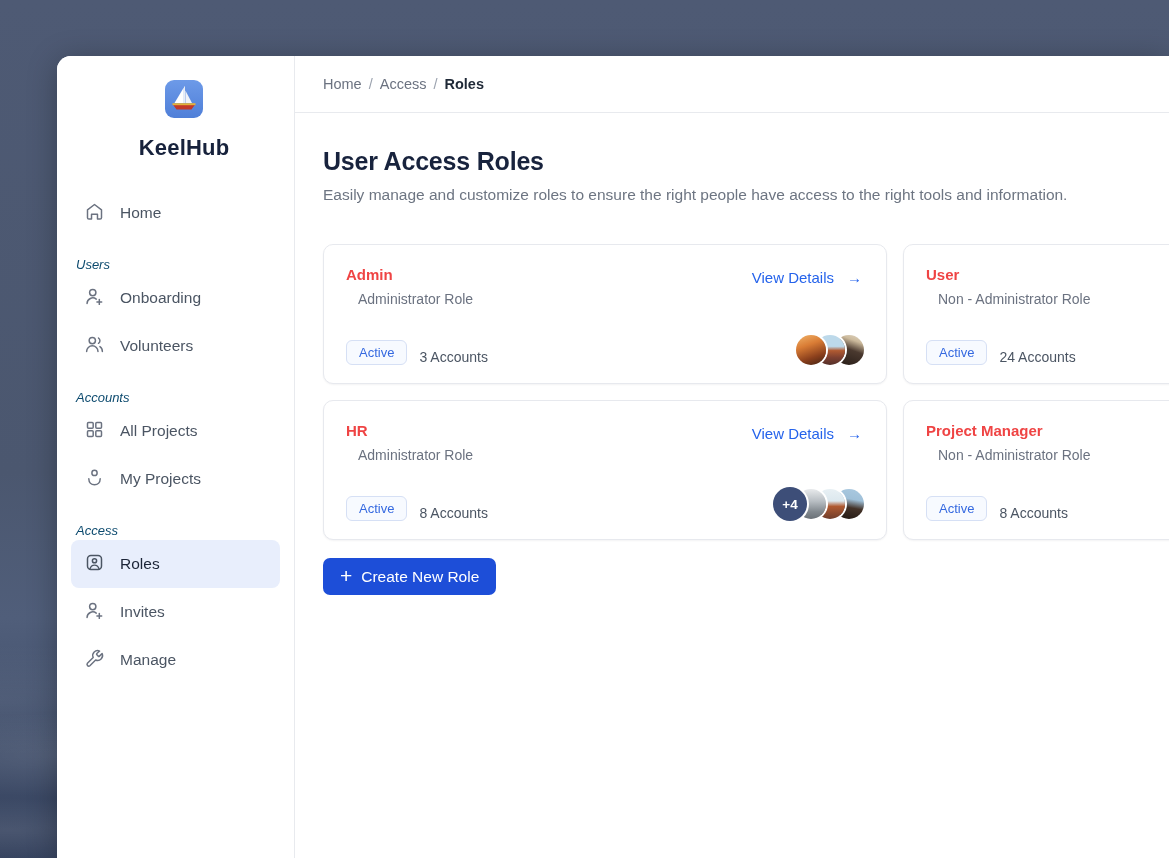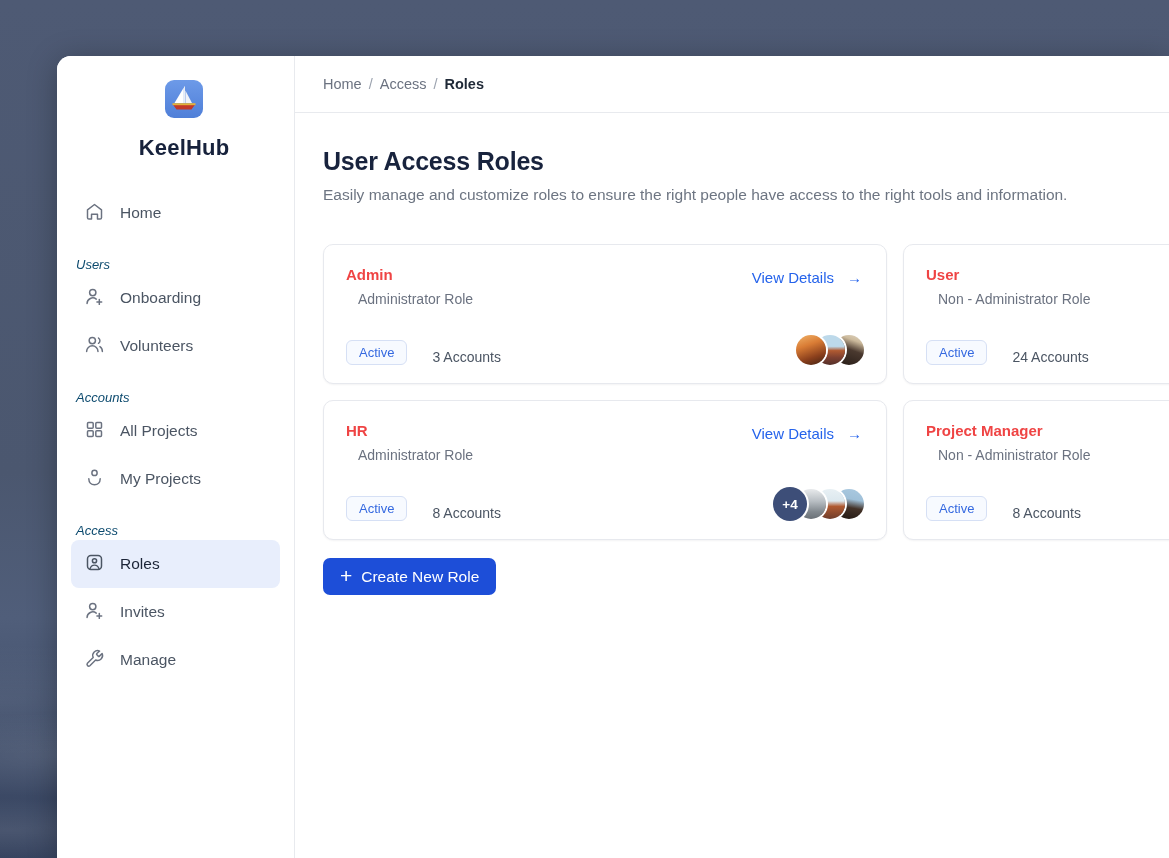--- a/index.html
+++ b/index.html
@@ -47,21 +47,21 @@
   .cards { margin-top:40px; display:grid; grid-template-columns:564px 564px; gap:16px; width:1144px; }
   .card { position:relative; height:140px; background:#fff; border:1px solid #e7e9ee; border-radius:10px;
           box-shadow:0 1px 2px rgba(16,24,40,.05); padding:21px 24px 20px 22px; }
   .card-title { font-size:15px; font-weight:700; color:#ef4444; }
   .view-details { position:absolute; top:24px; right:24px; color:#2563eb; font-size:15px; cursor:pointer;
                   display:flex; align-items:center; gap:13px; }
   .card-sub { margin-top:8px; font-size:14px; color:#6b7280;margin-left:12px; }
   .card-footer { position:absolute; left:22px; right:22px; bottom:18px; display:flex; align-items:flex-end; }
   .badge { font-size:13px; color:#3569e0; background:#f7faff; border:1px solid #d6e0f5; border-radius:6px;
            padding:4px 12px; }
-  .accounts { margin-left:25px; font-size:14px; color:#4b5563; }
+  .accounts { margin-left:12px; font-size:14px; color:#4b5563; }
   .avatars { margin-left:auto; display:flex; align-items:center; }
   .avatar { width:30px; height:30px; border-radius:50%; box-shadow:0 0 0 2px #fff; margin-left:-11px; }
   .avatars > :first-child { margin-left:0; }
   .avatars > :nth-child(1){ z-index:4; } .avatars > :nth-child(2){ z-index:3; }
   .avatars > :nth-child(3){ z-index:2; } .avatars > :nth-child(4){ z-index:1; }
   .plus-badge { width:34px; height:34px; border-radius:50%; background:#3d4e78; color:#fff; font-size:13.5px;
                 font-weight:700; display:flex; align-items:center; justify-content:center;
                 box-shadow:0 0 0 2px #fff; }
   .av-a1 { background:linear-gradient(160deg,#f2b46a 0%,#d97c35 35%,#8a3f1c 70%,#3f2212 100%); }
   .av-a2 { background:linear-gradient(180deg,#bdd9ea 0%,#bdd9ea 38%,#b05a31 52%,#7e4030 75%,#54302a 100%); }

